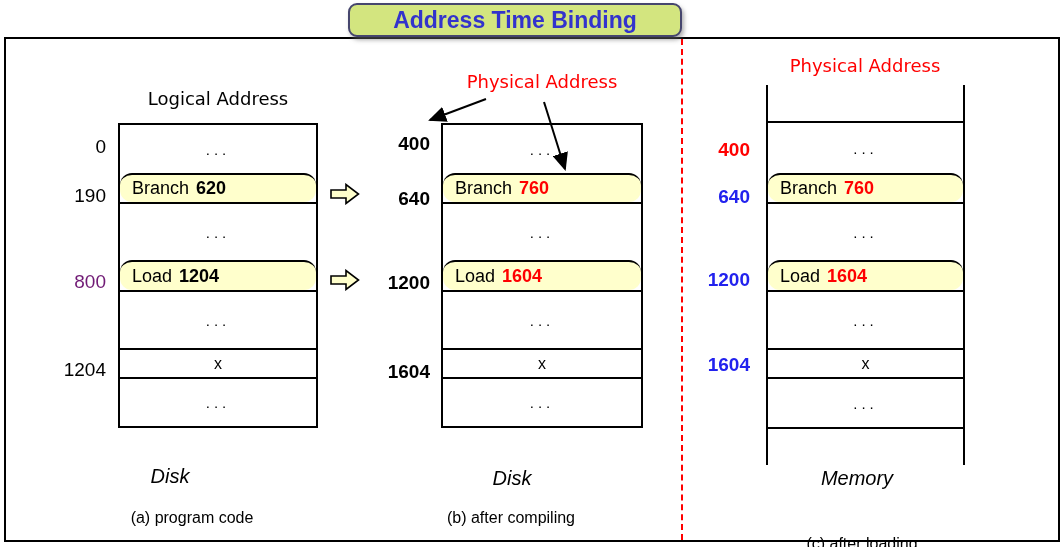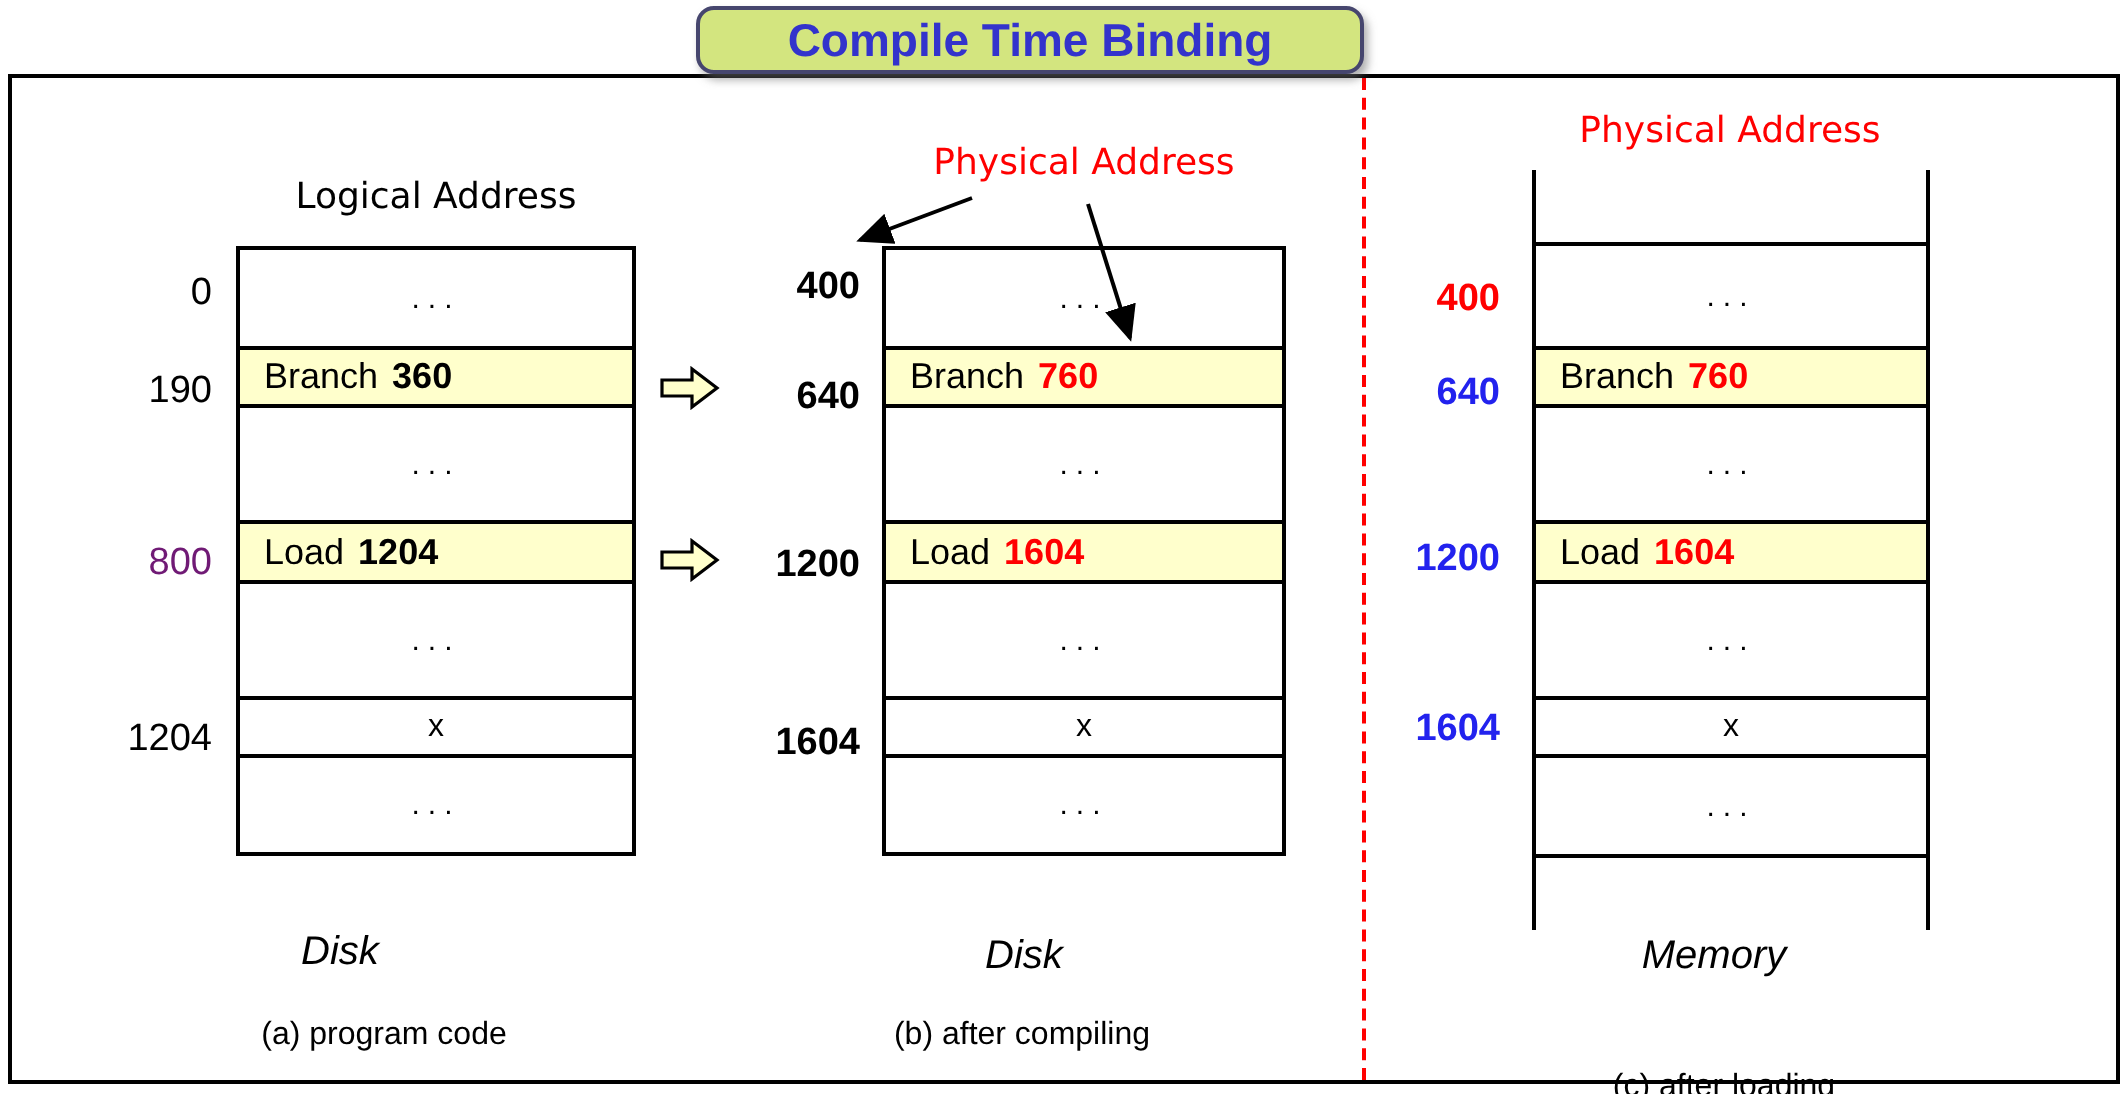--- a/index.html
+++ b/index.html
@@ -21,21 +21,21 @@
   .hdr{position:absolute;text-align:center;font-family:"DejaVu Sans",sans-serif;
        font-size:18px;height:22px;line-height:22px;}
 
   .tbl{position:absolute;box-sizing:border-box;border:2px solid #000;background:#fff;}
   .tbl.open-ends{border-top:none;border-bottom:none;background:transparent;}
 
   .row{box-sizing:border-box;display:flex;align-items:center;justify-content:center;}
   .row.bt{border-top:2px solid #000;}
   .row.bb{border-bottom:2px solid #000;}
   .row.hl{background:#ffffcc;}
-  .row.instr{justify-content:flex-start;padding-left:12px;font-size:18px;}
+  .row.instr{justify-content:flex-start;padding-left:12px;font-size:18px;border-radius:12px;}
   .row .val{font-weight:bold;margin-left:7px;}
   .row.dots{font-size:15px;letter-spacing:4px;}
   .row.xrow{font-size:16px;}
   .spacer{box-sizing:border-box;}
 
   .addr{position:absolute;width:72px;height:21px;line-height:21px;
         text-align:right;font-size:19px;}
   .addr.bold{font-weight:bold;}
 
   .device{position:absolute;text-align:center;font-size:20px;height:24px;line-height:24px;font-style:italic;}
@@ -46,37 +46,37 @@
 </style>
 </head>
 <body>
 
 <div class="stage">
 
   <div class="outer-frame"></div>
   <div class="dashed-sep"></div>
 
   <div class="title-box" title="Compile Time Binding">
-    <span>Compile Time Binding</span>
+    <span>Address Time Binding</span>
   </div>
 
   <div class="hdr" style="left: 118px; top: 88px; width: 200px; color: rgb(0, 0, 0);">Logical Address</div>
 
   <div class="addr" style="left: 34px; top: 136px; color: rgb(0, 0, 0);">0</div>
   <div class="addr" style="left: 34px; top: 185px; color: rgb(0, 0, 0);">190</div>
   <div class="addr" style="left: 34px; top: 271px; color: #701a75;">800</div>
   <div class="addr" style="left: 34px; top: 359px; color: rgb(0, 0, 0);">1204</div>
 
   <div class="tbl" style="left:118px;top:123px;width:200px;height:305px;">
     <div class="row dots" style="height:48px;">
         <span>...</span>
       </div>
     <div class="row instr hl bt" style="height:29px;">
         <span class="lbl">Branch</span>
-        <span class="val" style="color: rgb(0, 0, 0);">360</span>
+        <span class="val" style="color: rgb(0, 0, 0);">620</span>
       </div>
     <div class="row dots bt" style="height:58px;">
         <span>...</span>
       </div>
     <div class="row instr hl bt" style="height:30px;">
         <span class="lbl">Load</span>
         <span class="val" style="color: rgb(0, 0, 0);">1204</span>
       </div>
     <div class="row dots bt" style="height:58px;">
         <span>...</span>

